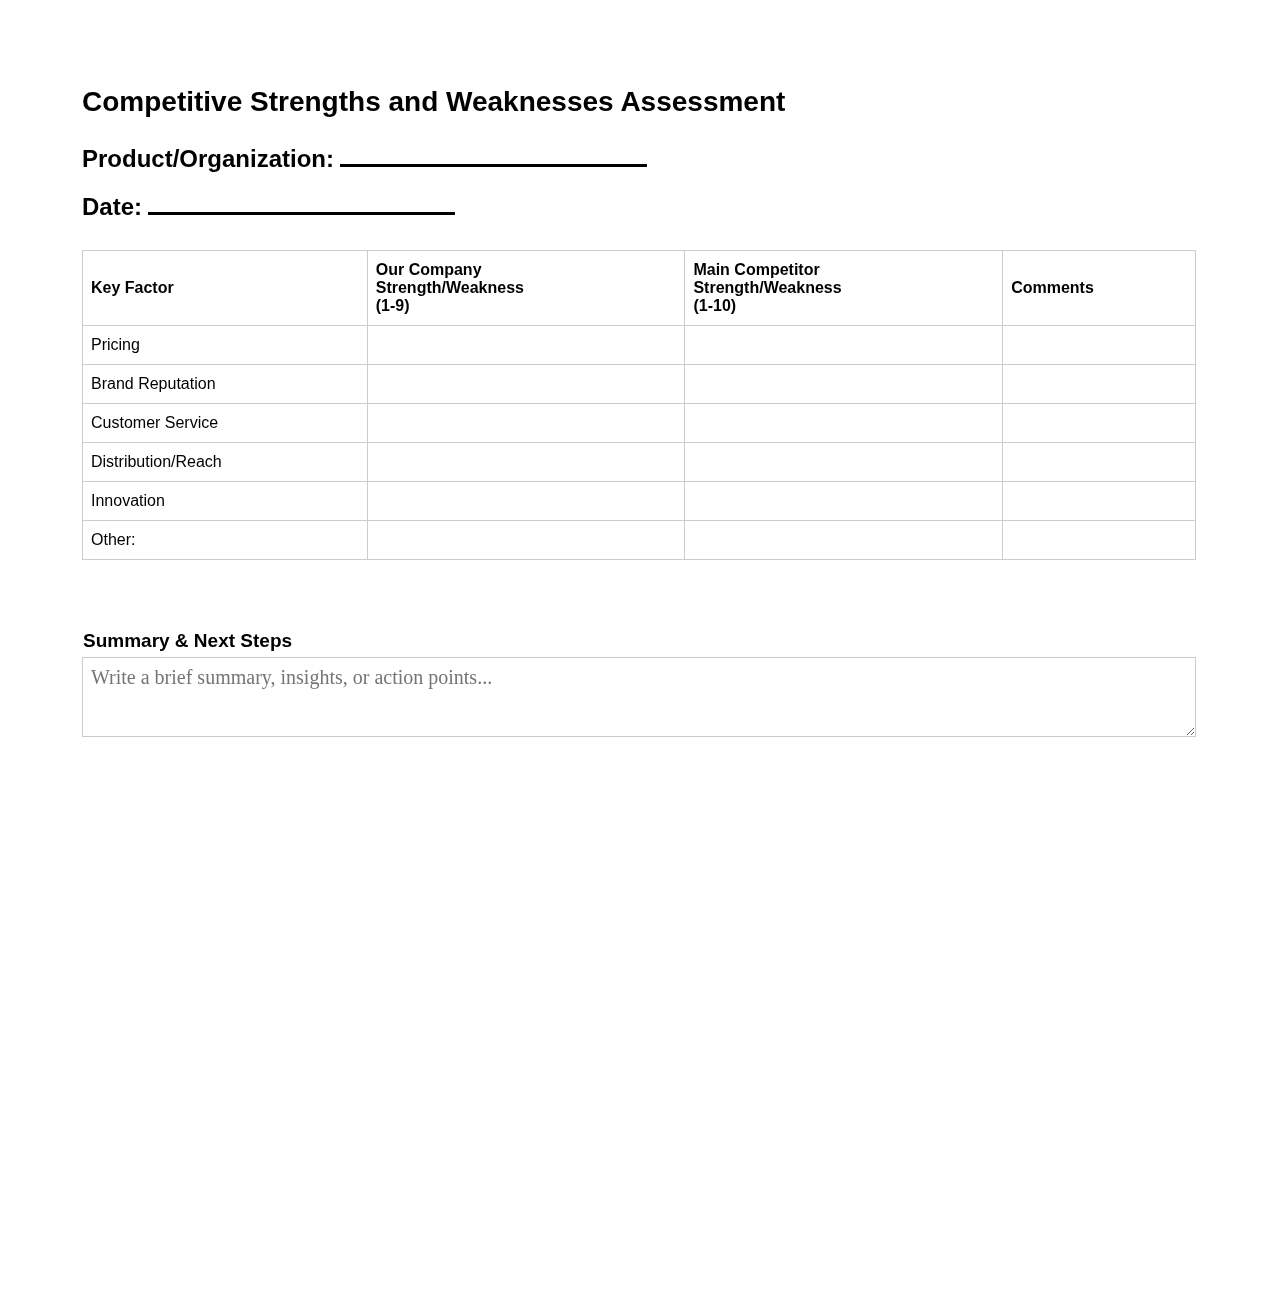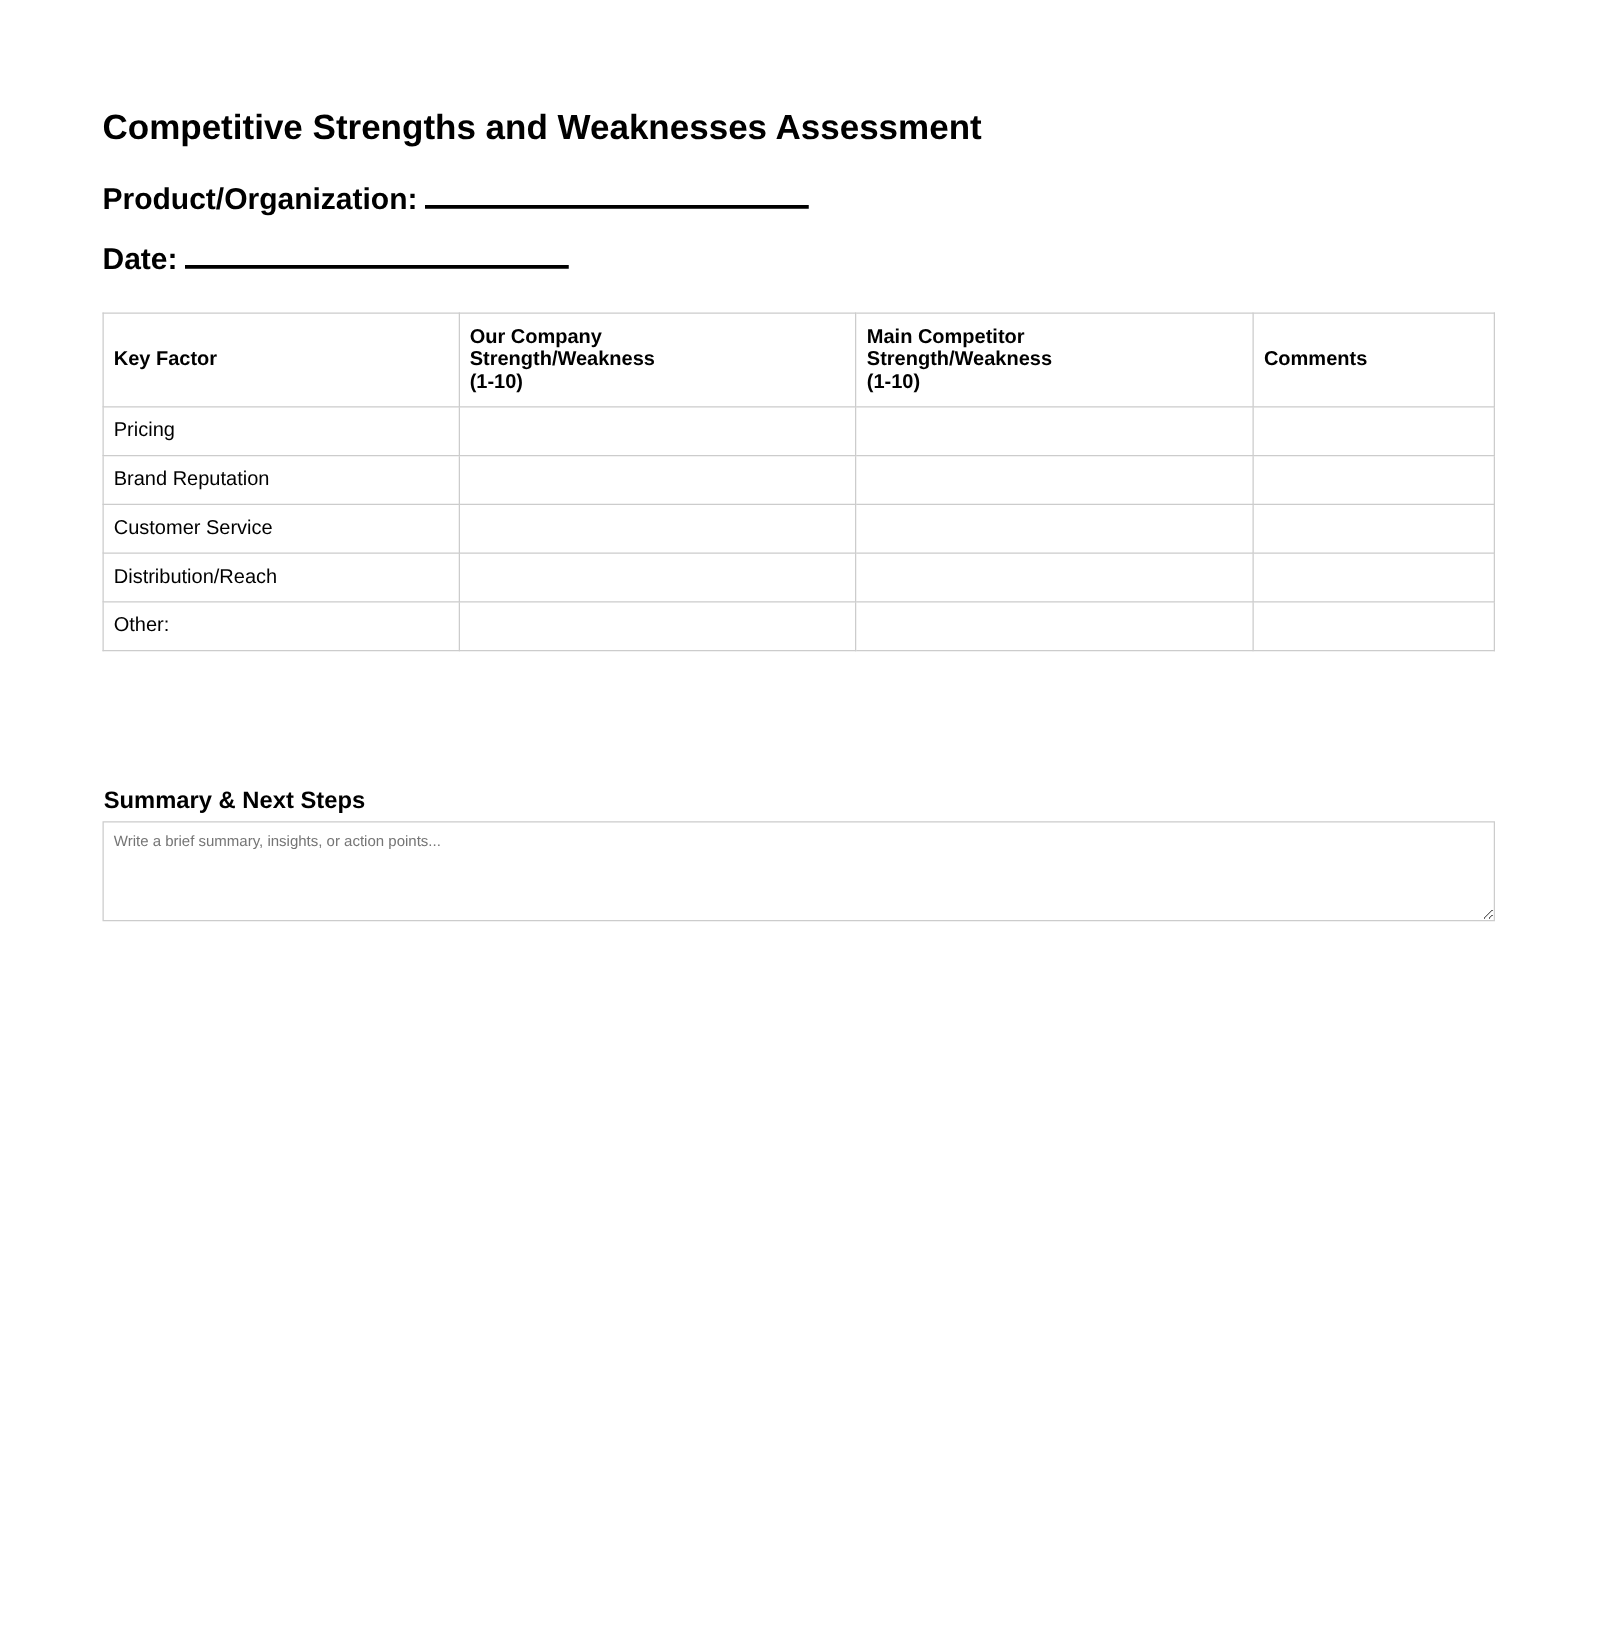--- a/index.html
+++ b/index.html
@@ -32,21 +32,21 @@
   }
   th { font-weight: bold; height: 74px; line-height: 18px; }
   td { height: 38px; }
   col.c1 { width: 285px; } col.c2 { width: 318px; } col.c3 { width: 318px; } col.c4 { width: 193px; }
   .summary-label {
     position: absolute; top: 630px; left: 1px; font-size: 19px; font-weight: bold;
   }
   textarea {
     position: absolute; top: 657px; left: 0; width: 1114px; height: 80px;
     box-sizing: border-box; border: 1px solid #cccccc; padding: 8px;
-    font-family: Liberation Sans, sans-serif; font-size: 12px; color: #000;
+    font-family: Liberation Serif, serif; font-size: 20px; color: #000;
     resize: both; outline: none;
   }
   textarea::placeholder { color: #757575; }
 </style>
 </head>
 <body>
 
 <div class="page">
   <h1>Competitive Strengths and Weaknesses Assessment</h1>
 
@@ -63,21 +63,21 @@
         <col class="c1">
         <col class="c2">
         <col class="c3">
         <col class="c4">
       </colgroup>
     <thead>
       <tr>
         <th><span>Key Factor</span></th>
         <th><span class="ml">Our Company
 Strength/Weakness
-(1-10)</span></th>
+(1-9)</span></th>
         <th><span class="ml">Main Competitor
 Strength/Weakness
 (1-10)</span></th>
         <th><span>Comments</span></th>
       </tr>
     </thead>
     <tbody>
       <tr>
         <td>Pricing</td>
         <td></td>
@@ -96,20 +96,26 @@
         <td></td>
         <td></td>
       </tr>
       <tr>
         <td>Distribution/Reach</td>
         <td></td>
         <td></td>
         <td></td>
       </tr>
       <tr>
+        <td>Innovation</td>
+        <td></td>
+        <td></td>
+        <td></td>
+      </tr>
+      <tr>
         <td>Other:</td>
         <td></td>
         <td></td>
         <td></td>
       </tr>
     </tbody>
   </table>
 
   <div class="summary-label">Summary &amp; Next Steps</div>
   <textarea placeholder="Write a brief summary, insights, or action points..." style=""></textarea>

